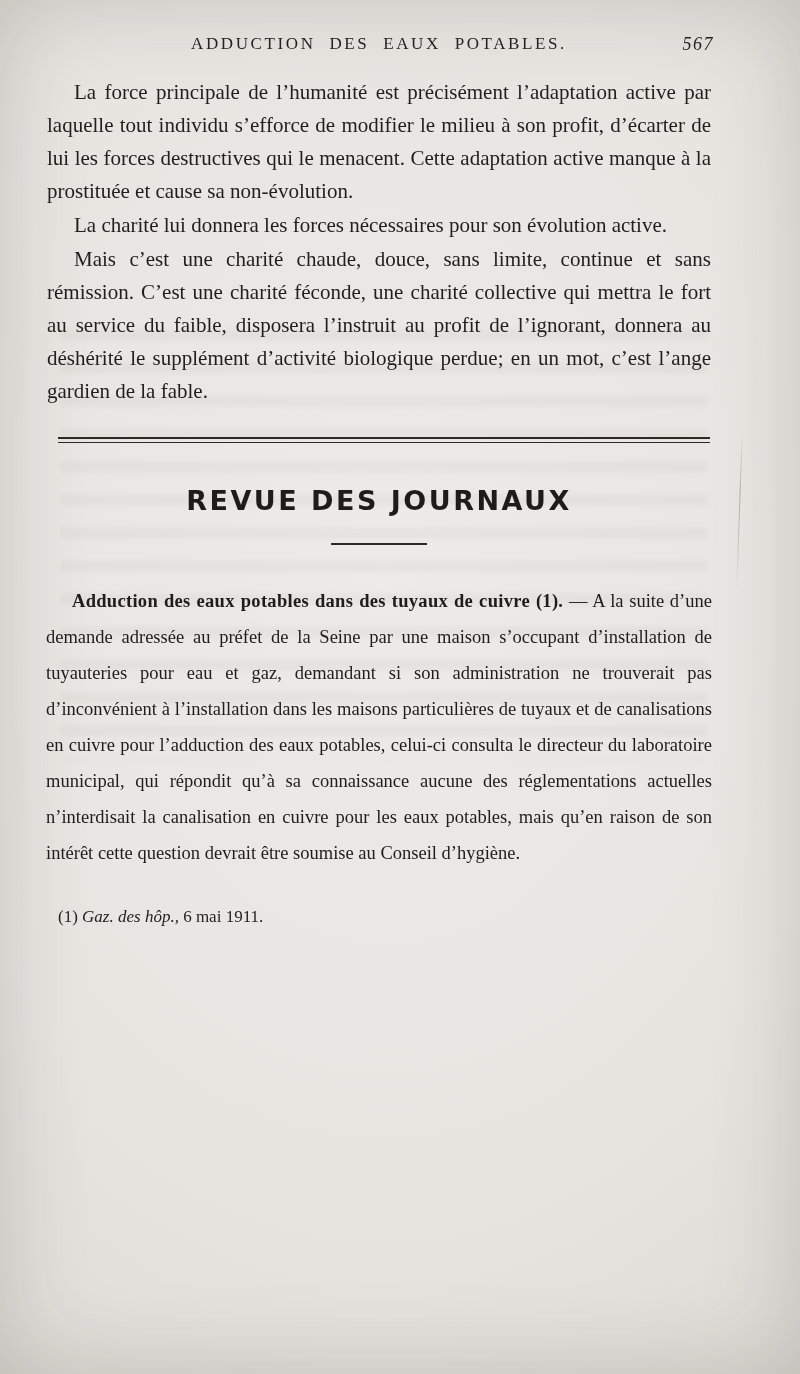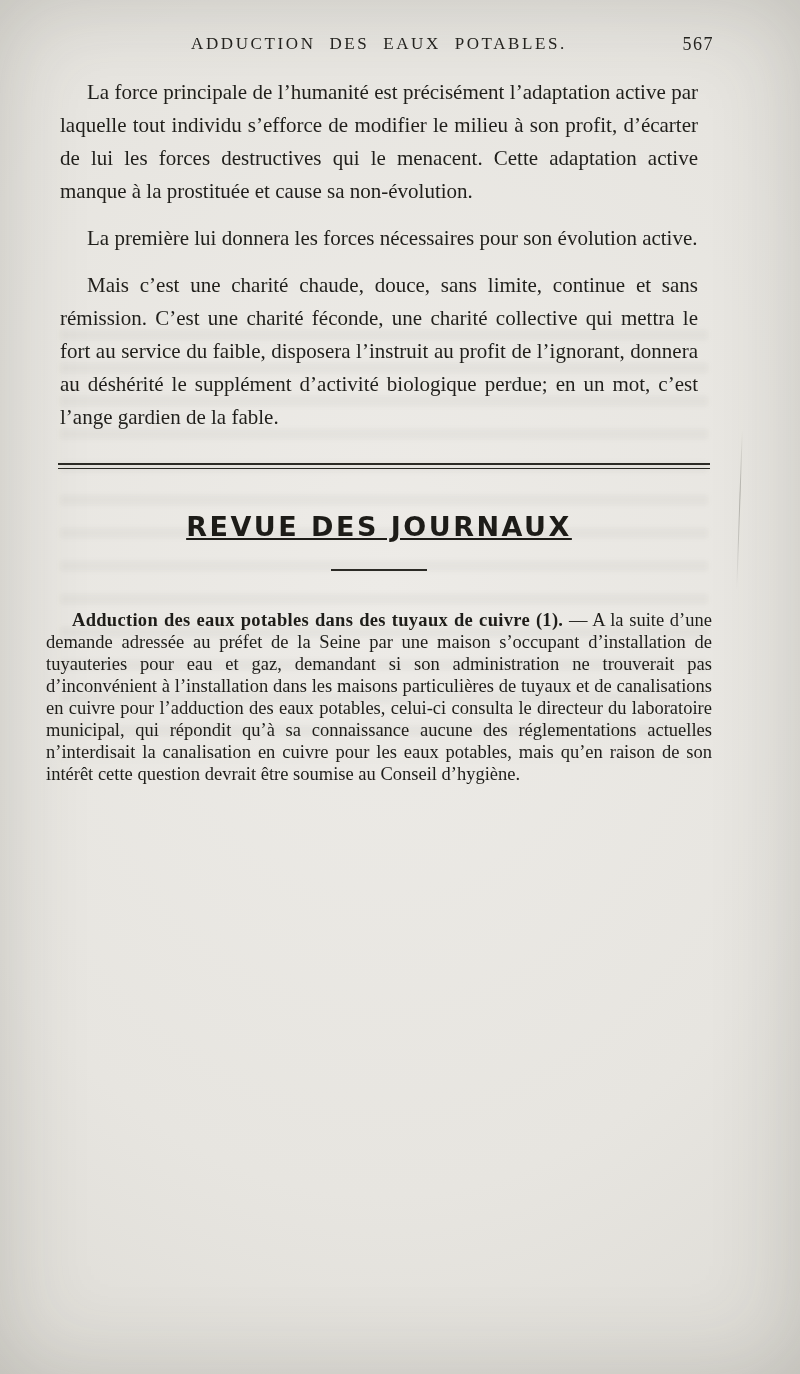--- a/index.html
+++ b/index.html
@@ -20,53 +20,52 @@
 
   
   .running-head { position: relative; height: 26px; margin-bottom: 16px; }
   .running-title {
     display: block; text-align: center;
     font-size: 17px; letter-spacing: 2.6px; word-spacing: 7px;
     color: #24231f;
   }
   .page-number {
     position: absolute; right: -2px; top: 0;
-    font-size: 18px; letter-spacing: 1.5px; color: #24231f;
+    font-size: 18px; letter-spacing: 1.5px; color: #24231f; font-style: italic;
   }
 
   
   .body-text p {
-    margin: 14px; text-indent: 27px;
+    margin: 1px; text-indent: 27px;
     font-size: 21px; line-height: 33px;
     text-align: justify;
     color: #201f1b;
   }
 
   
   .double-rule {
     margin: 29px 0 0 12px; width: 652px; height: 3px;
     border-top: 2px solid #2b2a25;
     border-bottom: 1px solid #2b2a25;
   }
 
   
   .section-title {
     margin: 42px 0 0; text-align: center;
     font-family: "DejaVu Sans", "Liberation Sans", sans-serif;
     font-weight: bold; font-size: 27px; letter-spacing: 2.5px;
     color: #1d1c18;
-    text-decoration: underline;
   }
   .short-rule { width: 96px; height: 2px; background: #2b2a25; margin: 27px auto 0; }
 
   
   .article { margin-top: 38px; }
   .article-par {
     margin: 0; text-indent: 26px;
-    font-size: 18.5px; line-height: 22px;
+    font-size: 18.5px; line-height: 36px;
     text-align: justify; color: #1e1d19;
   }
   .article-lead { font-weight: bold; letter-spacing: 0.3px; }
 
   
   .footnote { margin: 36px 0 0 12px; font-size: 17px; color: #24231f; }
   .footnote em { font-style: italic; }
 
   
   .show-through {
@@ -91,28 +90,29 @@
 
   <div class="content">
 
     <header class="running-head">
       <span class="running-title">ADDUCTION DES EAUX POTABLES.</span>
       <span class="page-number">567</span>
     </header>
 
     <section class="body-text">
       <p>La force principale de l’humanité est précisément l’adaptation active par laquelle tout individu s’efforce de modifier le milieu à son profit, d’écarter de lui les forces destructives qui le menacent. Cette adaptation active manque à la prostituée et cause sa non-évolution.</p>
-      <p>La première lui donnera les forces nécessaires pour son évolution active.</p>
+      <p>La charité lui donnera les forces nécessaires pour son évolution active.</p>
       <p>Mais c’est une charité chaude, douce, sans limite, continue et sans rémission. C’est une charité féconde, une charité collective qui mettra le fort au service du faible, disposera l’instruit au profit de l’ignorant, donnera au déshérité le supplément d’activité biologique perdue; en un mot, c’est l’ange gardien de la fable.</p>
     </section>
 
     <div class="double-rule"></div>
 
     <h2 class="section-title">REVUE DES JOURNAUX</h2>
     <div class="short-rule"></div>
 
     <section class="article">
       <p class="article-par"><strong class="article-lead">Adduction des eaux potables dans des tuyaux de cuivre (1).</strong><span> — A la suite d’une demande adressée au préfet de la Seine par une maison s’occupant d’installation de tuyauteries pour eau et gaz, demandant si son administration ne trouverait pas d’inconvénient à l’installation dans les maisons particulières de tuyaux et de canalisations en cuivre pour l’adduction des eaux potables, celui-ci consulta le directeur du laboratoire municipal, qui répondit qu’à sa connaissance aucune des réglementations actuelles n’interdisait la canalisation en cuivre pour les eaux potables, mais qu’en raison de son intérêt cette question devrait être soumise au Conseil d’hygiène.</span></p>
     </section>
 
+    <p class="footnote"><span>(1) </span><em>Gaz. des hôp.,</em><span> 6 mai 1911.</span></p>
 
   </div>
 </div>
 
 </body></html>

